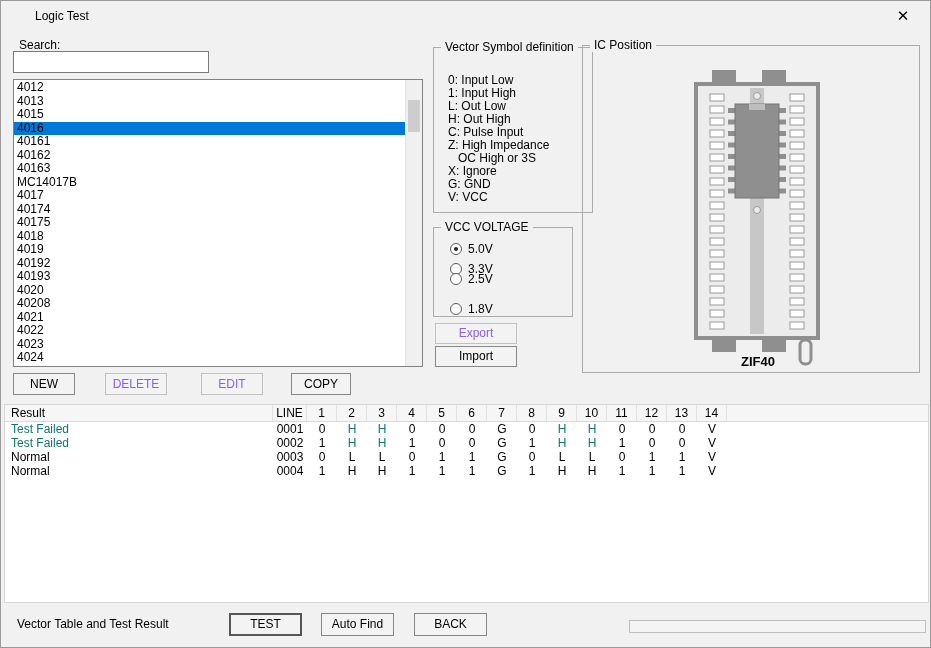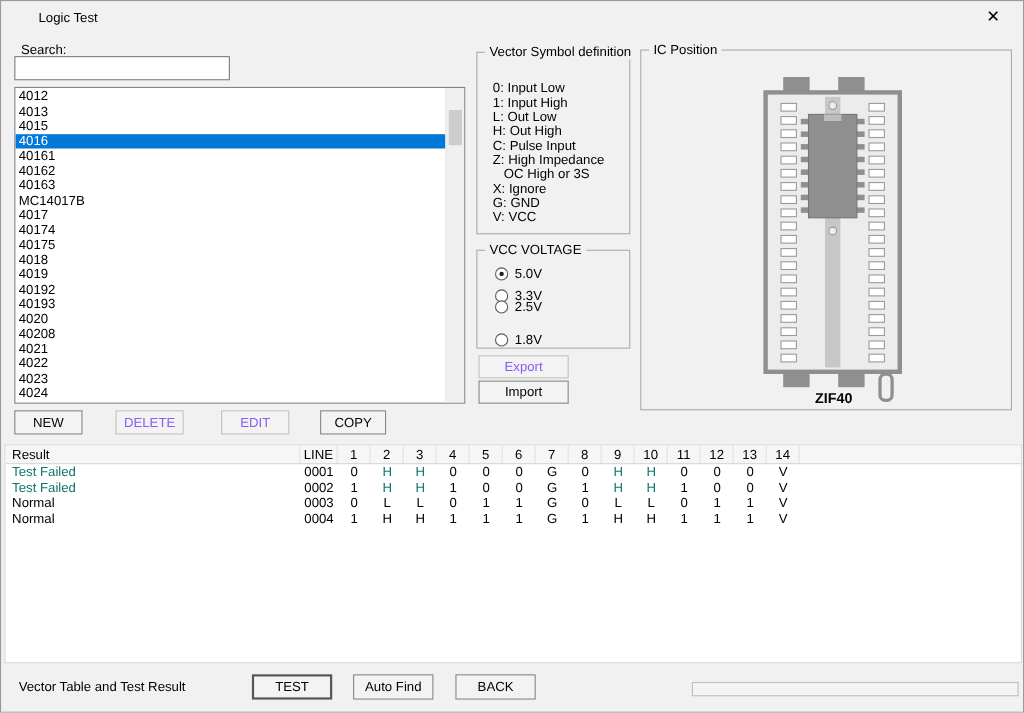--- a/index.html
+++ b/index.html
@@ -16,21 +16,21 @@
   .lbl { position:absolute; font-size:12px; }
 
   input.text { position:absolute; border:1px solid #7a7a7a; background:#fff; height:22px;
                padding:0 4px; font:12px "Liberation Sans", sans-serif; outline:none; }
 
   
   .listbox { position:absolute; left:12px; top:78px; width:410px; height:288px;
              background:#fff; border:1px solid #828282; overflow:hidden; }
   .list-inner { position:absolute; left:0; top:1px; right:17px; }
   .list-item { height:13.5px; line-height:13.5px; padding-left:3px; font-size:12px; white-space:nowrap; }
-  .list-item.selected { background:#0078d7; color:#ffffff; }
+  .list-item.selected { background:#0078d7; color:#000000; }
   .scrollbar { position:absolute; right:0; top:0; bottom:0; width:17px; background:#f0f0f0; border-left:1px solid #e6e6e6; }
   .scroll-thumb { position:absolute; left:2px; right:2px; top:20px; height:32px; background:#cdcdcd; }
 
   
   .btn { position:absolute; height:22px; background:#f3f3f3; border:1px solid #878787;
          font:12px "Liberation Sans", sans-serif; text-align:center; line-height:20px; cursor:pointer; }
   .btn.disabled { color:#8b5cf6; border-color:#c2c2c2; cursor:default; }
   .btn.default { border:2px solid #565656; line-height:18px; }
 
   
@@ -107,21 +107,21 @@
     <div class="scrollbar">
       <div class="scroll-thumb"></div>
     </div>
   </div>
 
   <div class="btn" style="left:12px; top:372px; width:62px;">NEW</div>
   <div class="btn disabled" style="left:104px; top:372px; width:62px;">DELETE</div>
   <div class="btn disabled" style="left:200px; top:372px; width:62px;">EDIT</div>
   <div class="btn" style="left:290px; top:372px; width:60px;">COPY</div>
 
-  <div class="groupbox" style="left:432px; top:46px; width:140px; height:166px;">
+  <div class="groupbox" style="left:432px; top:46px; width:160px; height:166px;">
     <span class="gb-label">Vector Symbol definition</span>
     <div class="vs-lines" id="vs-lines"><div class="vs-line">0: Input Low</div><div class="vs-line">1: Input High</div><div class="vs-line">L: Out Low</div><div class="vs-line">H: Out High</div><div class="vs-line">C: Pulse Input</div><div class="vs-line">Z: High Impedance</div><div class="vs-line">   OC High or 3S</div><div class="vs-line">X: Ignore</div><div class="vs-line">G: GND</div><div class="vs-line">V: VCC</div></div>
   </div>
 
   <div class="groupbox" style="left:432px; top:226px; width:140px; height:90px;">
     <span class="gb-label">VCC VOLTAGE</span>
     <div id="vcc-options">
         <label class="radio-row" style="top: 14px;">
           <span class="radio checked"></span>
           <span class="radio-label">5.0V</span>

